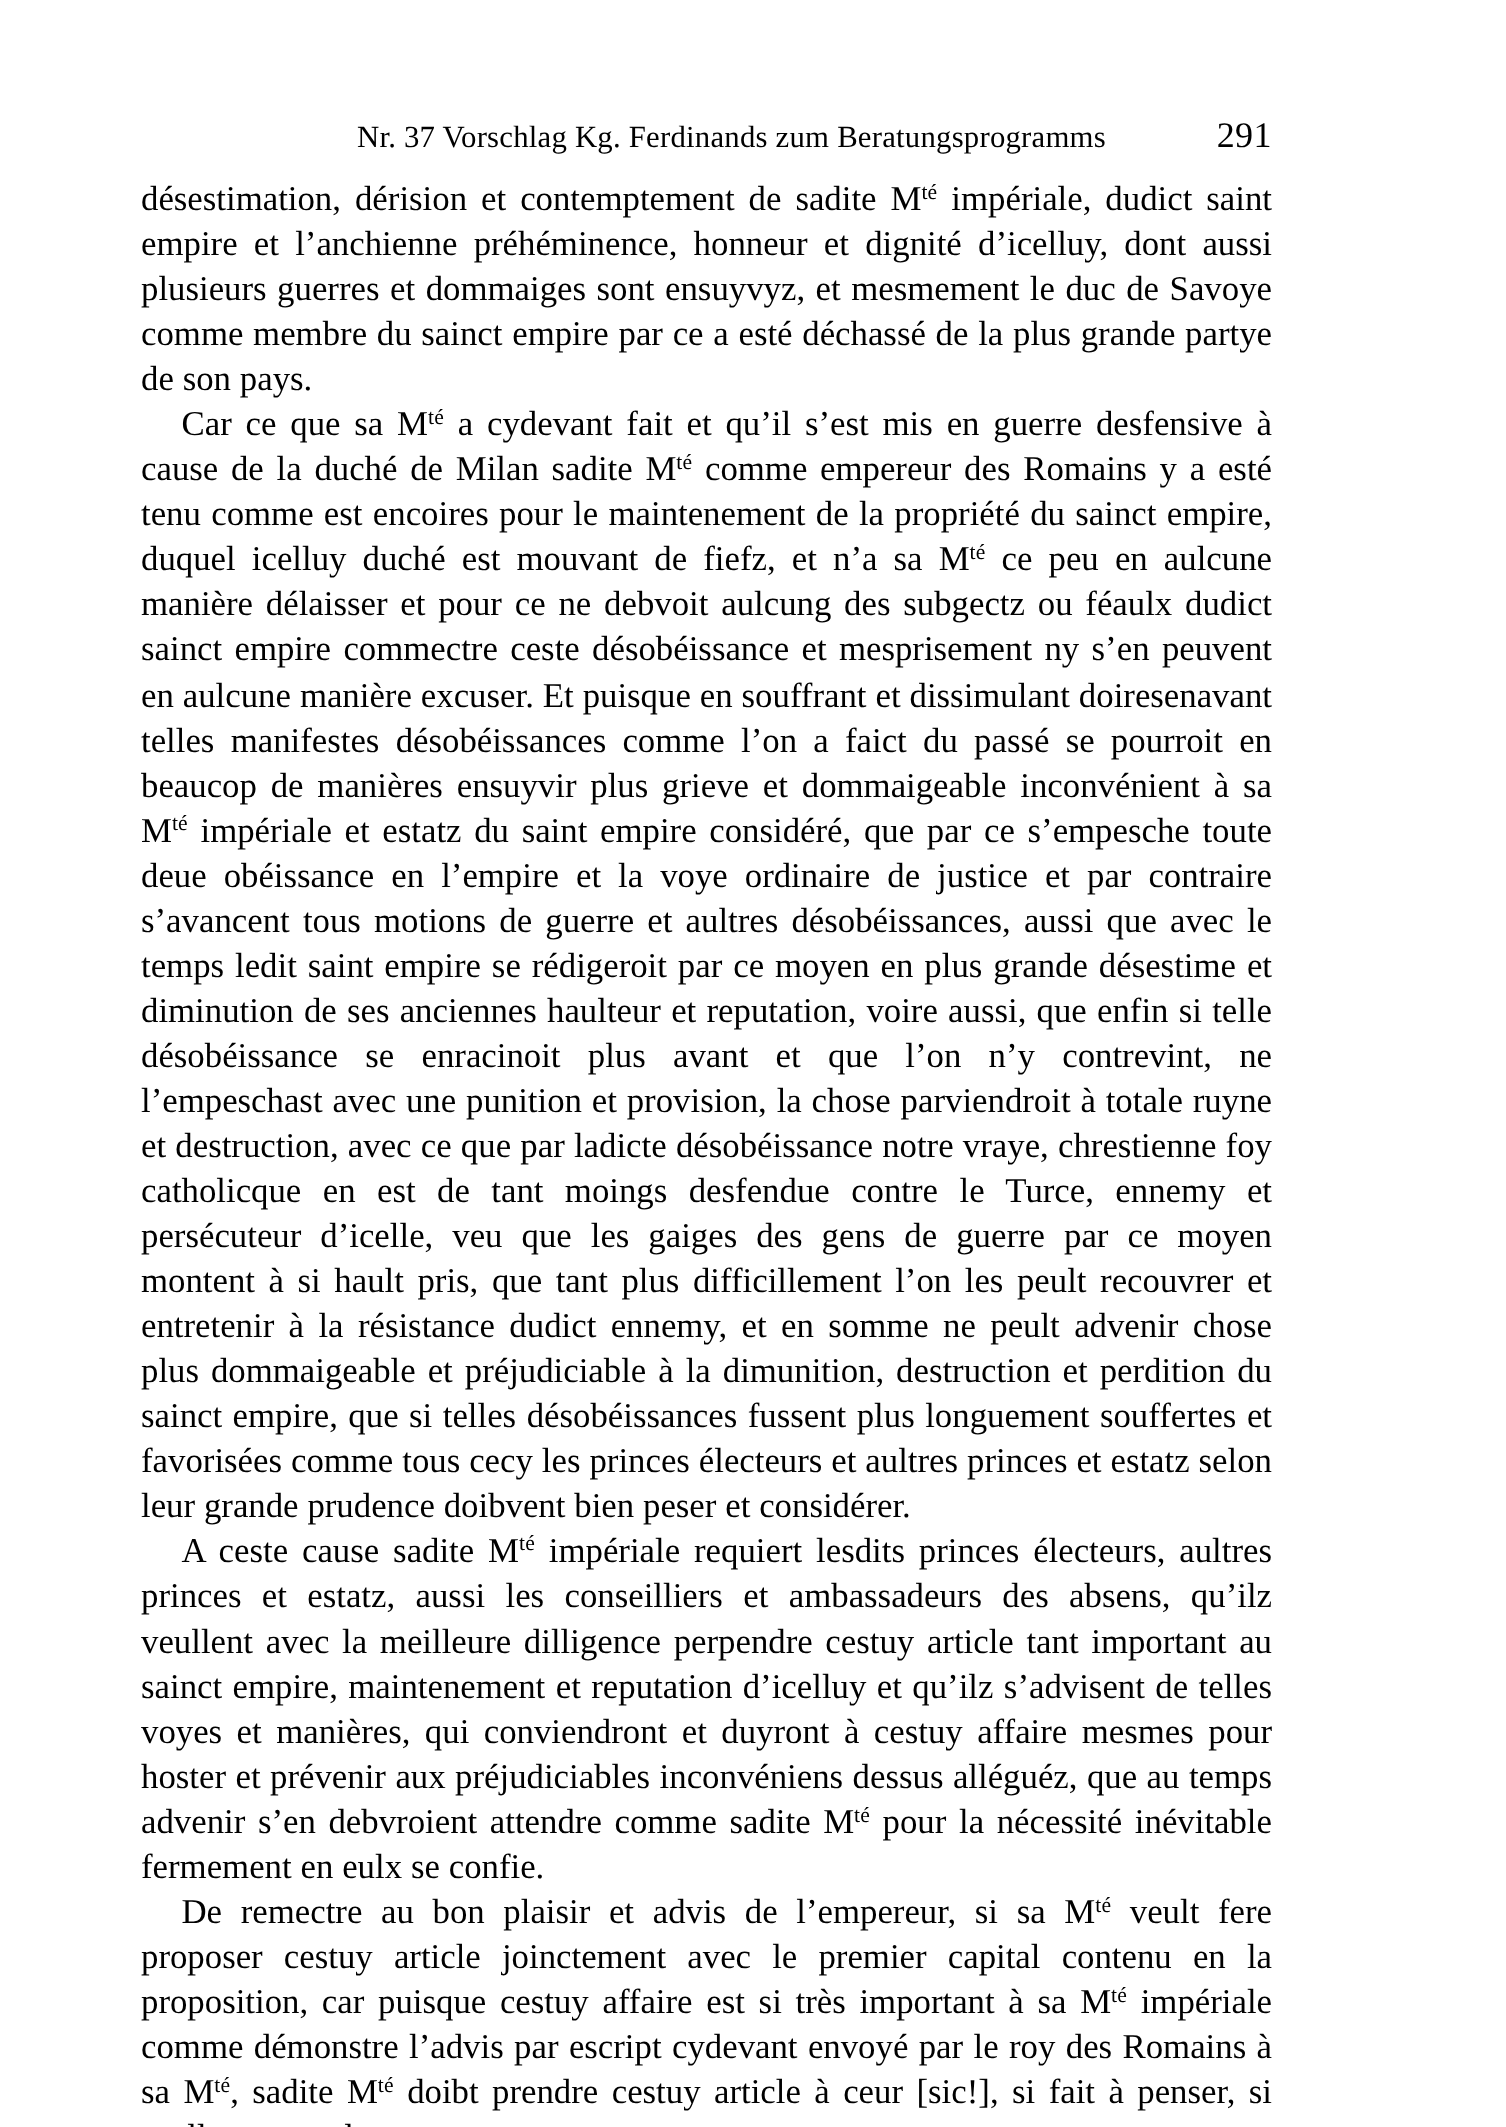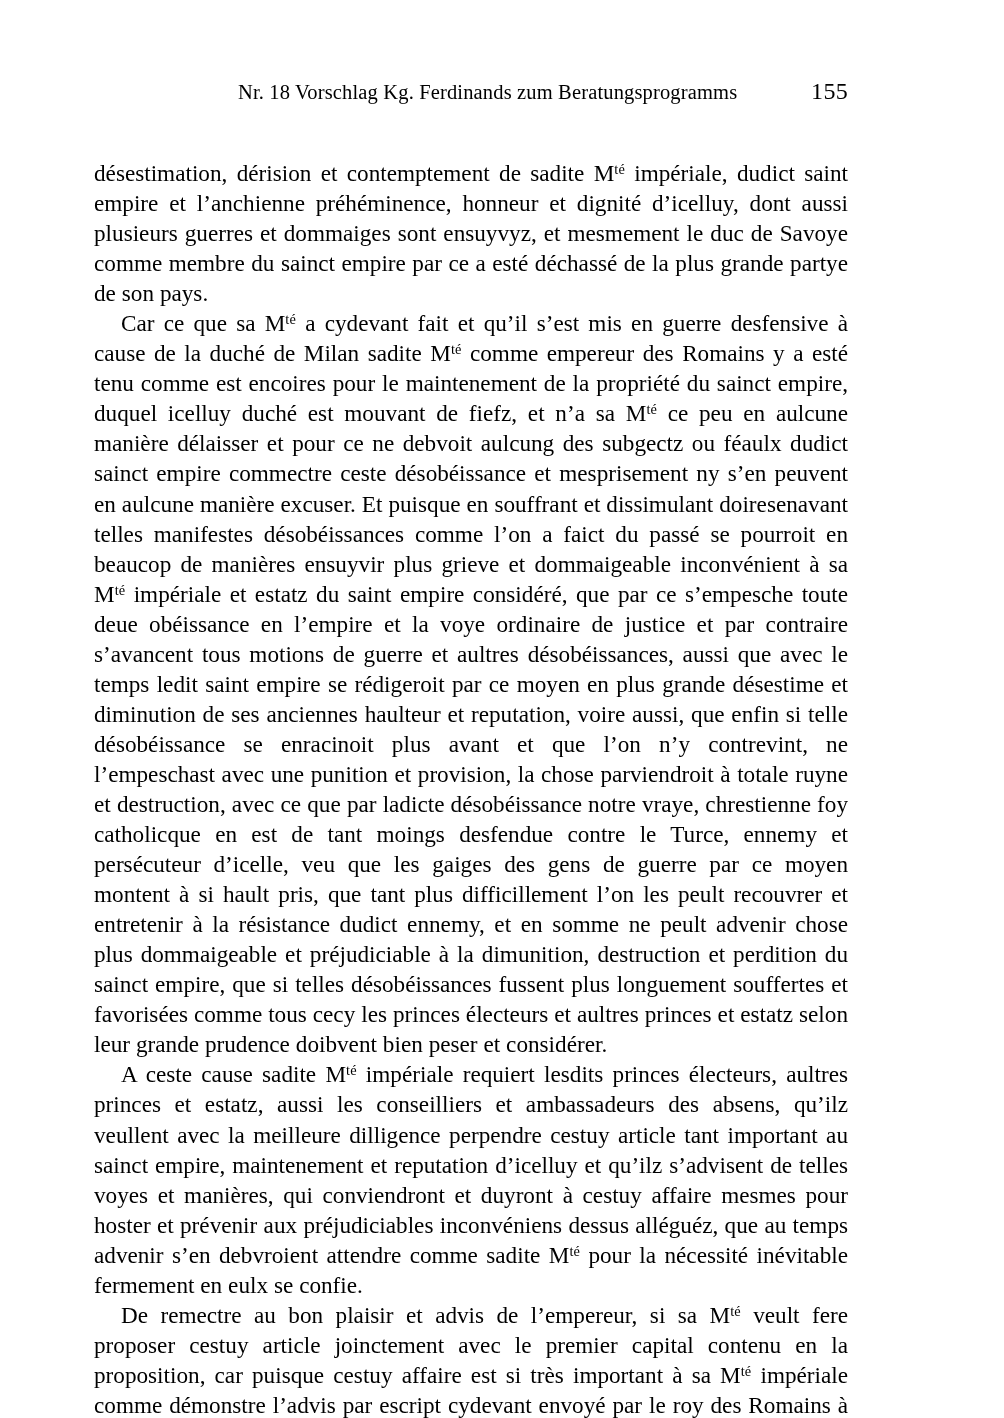--- a/index.html
+++ b/index.html
@@ -56,39 +56,38 @@
     text-justify: inter-word;
     hyphens: none;
     -webkit-hyphens: none;
     word-spacing: 0.1px;
   }
   p.para.indent {
     text-indent: 27px;
   }
   p.para.noindent {
     text-indent: 0;
-    margin-top: 40px;
   }
   sup.abbr {
     font-size: 0.62em;
     vertical-align: 0.52em;
     line-height: 0;
     letter-spacing: 0.1px;
   }
   .sic {
   }
 </style>
 </head>
 <body>
 
 <div class="page">
 
   <div class="running-head">
-    <span class="running-head-title">Nr. 18 Vorschlag Kg.  Ferdinands zum Beratungsprogramms</span>
-    <span class="folio">155</span>
+    <span class="running-head-title">Nr. 37 Vorschlag Kg.  Ferdinands zum Beratungsprogramms</span>
+    <span class="folio">291</span>
   </div>
 
   <div class="text-block" id="body-text-block">
 
   <p class="para noindent"><span>désestimation, dérision et contemptement de sadite M</span><sup class="abbr">té</sup><span> impériale, dudict saint empire et l’anchienne préhéminence, honneur et dignité d’icelluy, dont aussi plusieurs guerres et dommaiges sont ensuyvyz, et mesmement le duc de Savoye comme membre du sainct empire par ce a esté déchassé de la plus grande partye de son pays.</span></p>
       <p class="para indent"><span>Car ce que sa M</span><sup class="abbr">té</sup><span> a cydevant fait et qu’il s’est mis en guerre desfensive à cause de la duché de Milan sadite M</span><sup class="abbr">té</sup><span> comme empereur des Romains y a esté tenu comme est encoires pour le maintenement de la propriété du sainct empire, duquel icelluy duché est mouvant de fiefz, et n’a sa M</span><sup class="abbr">té</sup><span> ce peu en aulcune manière délaisser et pour ce ne debvoit aulcung des subgectz ou féaulx dudict sainct empire commectre ceste désobéissance et mesprisement ny s’en peuvent en aulcune manière excuser. Et puisque en souffrant et dissimulant doiresenavant telles manifestes désobéissances comme l’on a faict du passé se pourroit en beaucop de manières ensuyvir plus grieve et dommaigeable inconvénient à sa M</span><sup class="abbr">té</sup><span> impériale et estatz du saint empire considéré, que par ce s’empesche toute deue obéissance en l’empire et la voye ordinaire de justice et par contraire s’avancent tous motions de guerre et aultres désobéissances, aussi que avec le temps ledit saint empire se rédigeroit par ce moyen en plus grande désestime et diminution de ses anciennes haulteur et reputation, voire aussi, que enfin si telle désobéissance se enracinoit plus avant et que l’on n’y contrevint, ne l’empeschast avec une punition et provision, la chose parviendroit à totale ruyne et destruction, avec ce que par ladicte désobéissance notre vraye, chrestienne foy catholicque en est de tant moings desfendue contre le Turce, ennemy et persécuteur d’icelle, veu que les gaiges des gens de guerre par ce moyen montent à si hault pris, que tant plus difficillement l’on les peult recouvrer et entretenir à la résistance dudict ennemy, et en somme ne peult advenir chose plus dommaigeable et préjudiciable à la dimunition, destruction et perdition du sainct empire, que si telles désobéissances fussent plus longuement souffertes et favorisées comme tous cecy les princes électeurs et aultres princes et estatz selon leur grande prudence doibvent bien peser et considérer.</span></p>
       <p class="para indent"><span>A ceste cause sadite M</span><sup class="abbr">té</sup><span> impériale requiert lesdits princes électeurs, aultres princes et estatz, aussi les conseilliers et ambassadeurs des absens, qu’ilz veullent avec la meilleure dilligence perpendre cestuy article tant important au sainct empire, maintenement et reputation d’icelluy et qu’ilz s’advisent de telles voyes et manières, qui conviendront et duyront à cestuy affaire mesmes pour hoster et prévenir aux préjudiciables inconvéniens dessus alléguéz, que au temps advenir s’en debvroient attendre comme sadite M</span><sup class="abbr">té</sup><span> pour la nécessité inévitable fermement en eulx se confie.</span></p>
       <p class="para indent"><span>De remectre au bon plaisir et advis de l’empereur, si sa M</span><sup class="abbr">té</sup><span> veult fere proposer cestuy article joinctement avec le premier capital contenu en la proposition, car puisque cestuy affaire est si très important à sa M</span><sup class="abbr">té</sup><span> impériale comme démonstre l’advis par escript cydevant envoyé par le roy des Romains à sa M</span><sup class="abbr">té</sup><span>, sadite M</span><sup class="abbr">té</sup><span> doibt prendre cestuy article à ceur </span><span class="sic">[sic!]</span><span>, si fait à penser, si seullement on le</span></p>
     </div>
 

